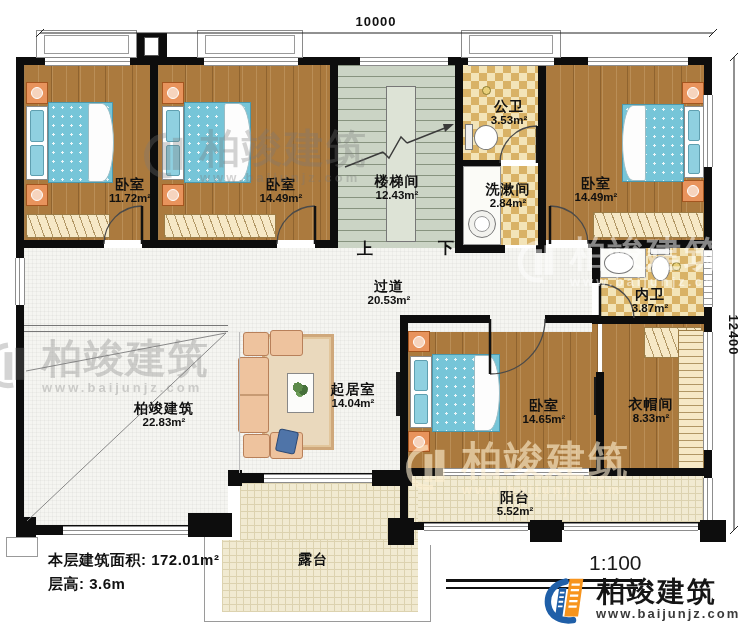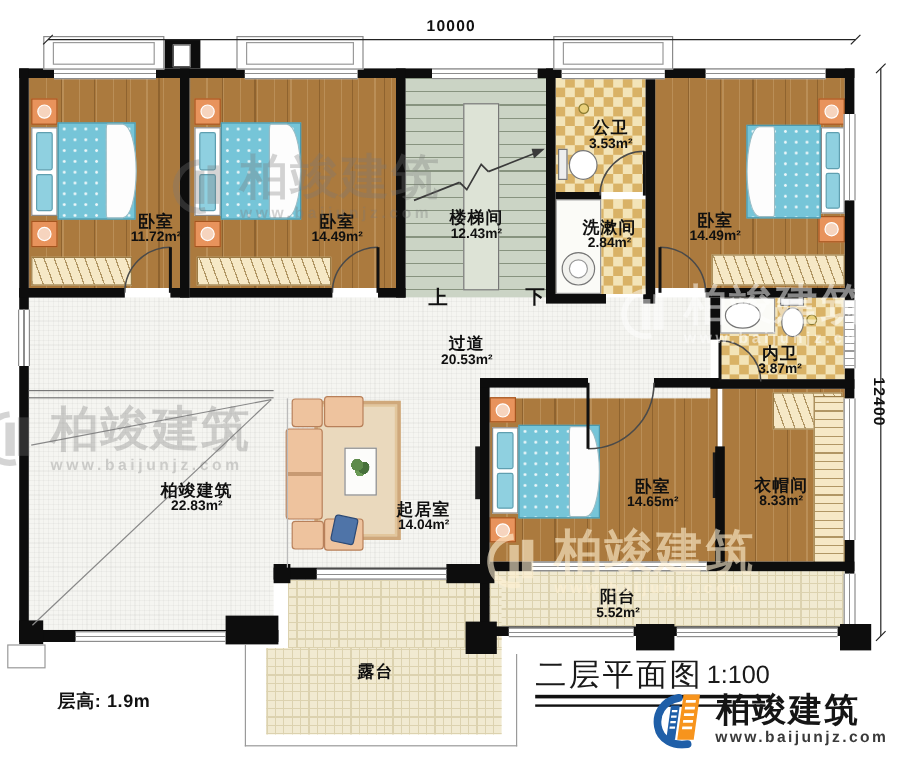--- a/index.html
+++ b/index.html
@@ -274,21 +274,21 @@
       <div class="ar">3.87m²</div>
     </div>
   <div class="label" style="left:389px;top:293px">
     <div class="nm">过道</div>
       <div class="ar">20.53m²</div>
     </div>
   <div class="label" style="left:164px;top:415px">
     <div class="nm">柏竣建筑</div>
       <div class="ar">22.83m²</div>
     </div>
-  <div class="label" style="left:353px;top:431px">
+  <div class="label" style="left:353px;top:396px">
     <div class="nm">起居室</div>
       <div class="ar">14.04m²</div>
     </div>
   <div class="label" style="left:544px;top:412px">
     <div class="nm">卧室</div>
       <div class="ar">14.65m²</div>
     </div>
   <div class="label" style="left:651px;top:411px">
     <div class="nm">衣帽间</div>
       <div class="ar">8.33m²</div>
@@ -300,24 +300,25 @@
   <div class="label" style="left:313px;top:560px">
     <div class="nm">露台</div>
     </div>
 
   <div class="updown" style="left:365px;top:249px">上</div>
   <div class="updown" style="left:446px;top:248px">下</div>
 
   <div class="dimlabel" style="left:376px;top:21px">10000</div>
   <div class="dimlabel" style="left:733px;top:335px;transform:translate(-50%,-50%) rotate(90deg)">12400</div>
 
+  <div class="footnote" style="left:48px;top:551px">
+    <span>本层建筑面积:</span> <span>172.01m²</span></div>
   <div class="footnote" style="left:48px;top:575px">
-    <span>层高:</span> <span>1.9m</span></div>
-
-  <div class="titletext" style="left:446px;top:545px">二层平面图</div>
+    <span>层高:</span> <span>3.6m</span></div>
+
   <div class="scaletext" style="left:589px;top:551px">1:100</div>
   <div class="abs" style="left:446px;top:579px;width:196px;height:3px;background:#111;z-index:30"></div>
   <div class="abs" style="left:446px;top:587px;width:192px;height:2px;background:#111;z-index:30"></div>
 
   <svg class="abs" style="left:540px;top:574px;z-index:30" width="55" height="50" viewBox="0 0 60 54" xmlns="http://www.w3.org/2000/svg">
     <path d="M28 8 C13 11 7 23 9 34 C11 46 23 52 36 50" fill="none" stroke="#1f5fa8" stroke-width="7" stroke-linecap="round"></path>
     <g transform="skewX(-8)">
       <rect x="33" y="5" width="15" height="41" fill="#f7941d"></rect>
       <rect x="36" y="10" width="9" height="2.5" fill="#fff"></rect>
         <rect x="36" y="16" width="9" height="2.5" fill="#fff"></rect>

